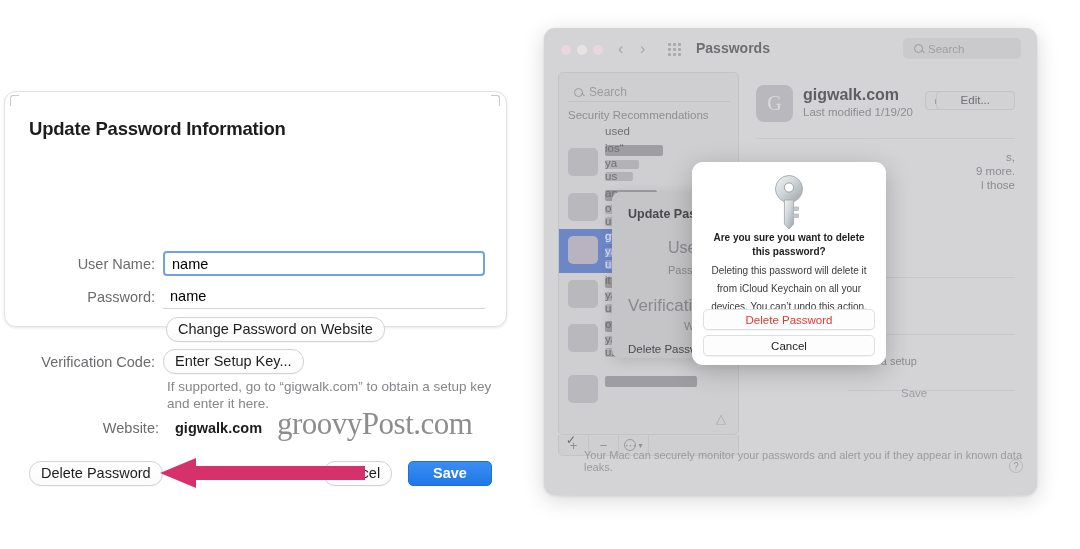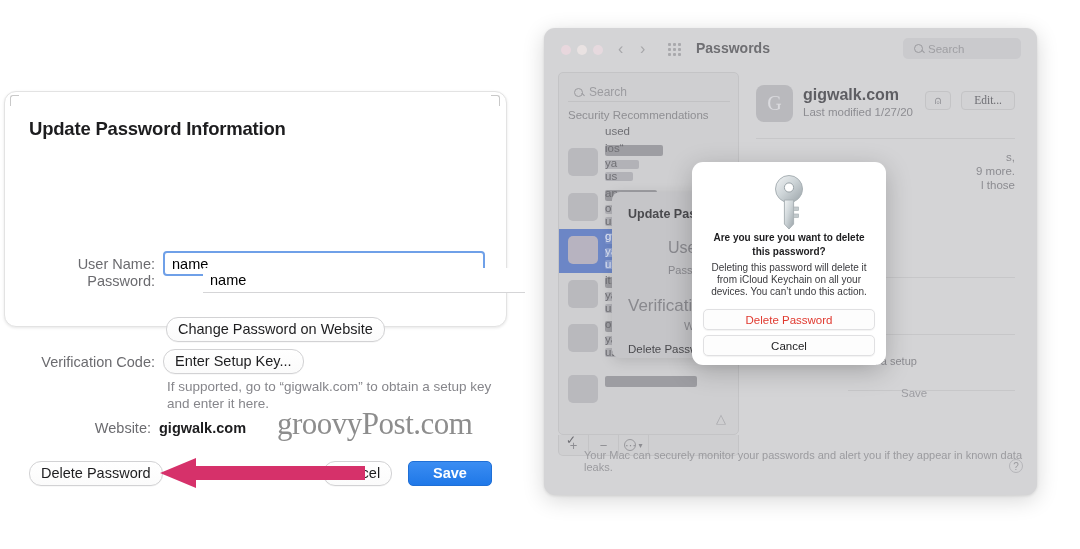--- a/index.html
+++ b/index.html
@@ -48,21 +48,21 @@
   .input-focus {
     width: 322px; height: 25px;
     border: 2px solid #6fa0e8;
     border-radius: 4px;
     background: #fff;
     display: flex; align-items: center;
     padding-left: 7px;
     font-size: 14.5px; color: #000;
   }
   
-  #row-password { left: 24px; top: 176px; gap: 40px; }
+  #row-password { left: 24px; top: 192px; }
   .input-line {
     width: 322px; height: 25px;
     border-bottom: 1px solid #d5d5d7;
     background: #fff;
     display: flex; align-items: center;
     padding-left: 7px;
     font-size: 14.5px; color: #000;
   }
 
   .mac-btn {
@@ -77,21 +77,21 @@
   }
   #btn-change-pw { position: absolute; left: 161px; top: 225px; }
   #row-verification { left: 24px; top: 257px; }
   #btn-setup-key { }
 
   .hint {
     position: absolute; left: 162px; top: 286px;
     width: 332px;
     font-size: 13.5px; line-height: 17px; color: #86868b;
   }
-  #row-website { left: 20px; top: 328px; }
+  #row-website { left: 28px; top: 328px; gap: 8px; }
   #row-website .fval { font-weight: bold; font-size: 14.5px; }
 
   .watermark {
     position: absolute; left: 272px; top: 314px;
     font-family: "Liberation Serif", serif;
     font-size: 31px; color: #8d8d8d;
     letter-spacing: -.5px;
     white-space: nowrap;
   }
 
@@ -230,22 +230,22 @@
   }
   #share-btn {
     position: absolute; right: 72px; top: 19px; width: 26px; height: 19px;
     border: 1px solid #c4c4c6; border-radius: 4px; background: #d2d2d4;
     display: flex; align-items: center; justify-content: center;
     font-size: 11px; color: #8d8d92;
   }
   #edit-btn {
     position: absolute; right: 8px; top: 19px;
     border: 1px solid #c4c4c6; border-radius: 4px; background: #d2d2d4;
-    font-size: 11.5px; color: #6f6f74; padding: 2px 12px 3px;
-    font-family: Liberation Serif, serif;
+    font-size: 11.5px; color: #6f6f74; padding: 2px 24px 3px;
+    font-family: Liberation Sans, sans-serif;
   }
   .detail-sep { position: absolute; left: 8px; right: 8px; height: 1px; background: #c7c7c9; }
   .detail-frag {
     position: absolute; font-size: 11.5px; color: #8c8c91; line-height: 14px;
     text-align: right; white-space: nowrap;
   }
 
   
   #bottom-check { position: absolute; left: 22px; bottom: 22px; right: 14px; }
   #bottom-check .chk { font-size: 12px; color: #6f6f74; margin-right: 6px; }
@@ -285,21 +285,21 @@
     overflow: hidden;
   }
   #key-icon { position: absolute; left: 50%; top: 10px; transform: translateX(-50%); }
   #confirm-title {
     position: absolute; left: 12px; right: 12px; top: 69px;
     text-align: center; font-size: 10px; font-weight: bold;
     color: #1d1d1f; line-height: 14px;
   }
   #confirm-body {
     position: absolute; left: 11px; right: 11px; top: 100px;
-    text-align: center; font-size: 10px; color: #3a3a3e; line-height: 12px;
+    text-align: center; font-size: 10px; color: #3a3a3e; line-height: 18px;
   }
   .alert-btn {
     position: absolute; left: 11px; right: 11px;
     height: 21px; border: 1px solid #e0e0e2; border-radius: 5px;
     background: #fdfdfd;
     display: flex; align-items: center; justify-content: center;
     font-size: 11.5px; font-family: "Liberation Sans", sans-serif;
     box-shadow: 0 0.5px 1px rgba(0,0,0,.05);
   }
   #alert-delete { top: 147px; color: #e0392f; }
@@ -452,21 +452,21 @@
         <div class="sbt-cell">−</div>
         <div class="sbt-cell">
           <span style="font-size:11px;border:1px solid #9a9a9e;border-radius:50%;width:12px;height:12px;display:inline-flex;align-items:center;justify-content:center;line-height:1">⋯</span>
           <span style="font-size:8px;margin-left:2px">▾</span>
         </div>
       </div>
 
       <div id="detail">
         <div id="detail-icon">G</div>
         <div id="detail-title">gigwalk.com</div>
-        <div id="detail-sub">Last modified 1/27/20</div>
+        <div id="detail-sub">Last modified 1/19/20</div>
         <div id="share-btn">⍝</div>
         <button id="edit-btn">Edit...</button>
         <div class="detail-sep" style="top:66px"></div>
         <div class="detail-frag" style="right:8px; top:78px">s,</div>
         <div class="detail-frag" style="right:8px; top:92px">9 more.</div>
         <div class="detail-frag" style="right:8px; top:106px">l those</div>
         <div class="detail-sep" style="top:205px; left:100px"></div>
         <div class="detail-sep" style="top:262px; left:100px"></div>
         <div class="detail-sep" style="top:318px; left:100px"></div>
       </div>

